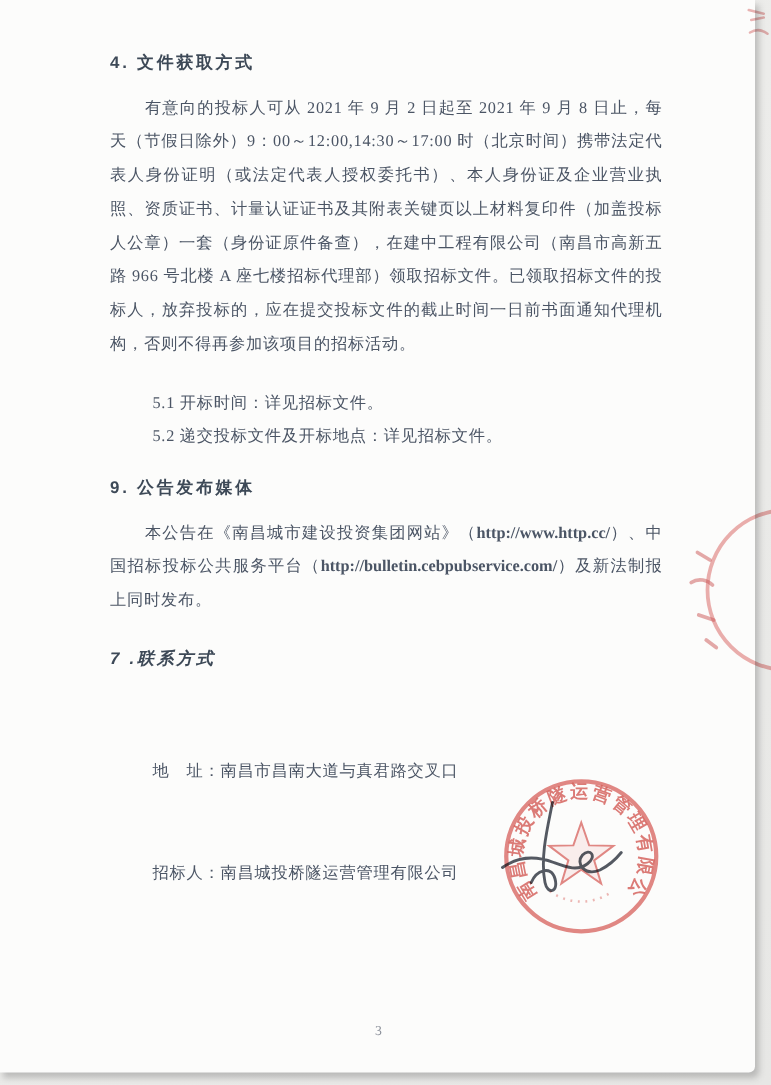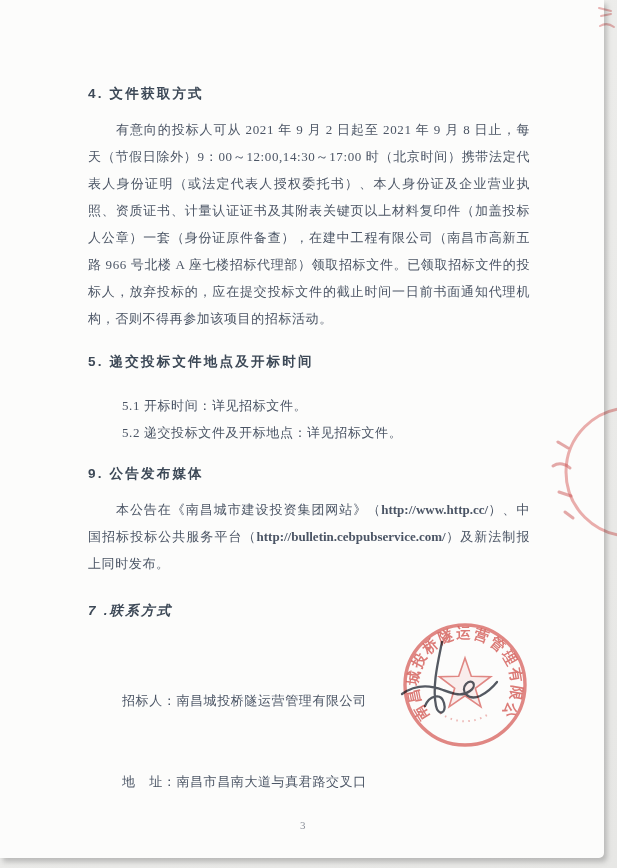--- a/index.html
+++ b/index.html
@@ -8,21 +8,21 @@
     background:linear-gradient(135deg,#f0f0ee 0%,#e7e7e5 100%);
     font-family:"Liberation Serif","DejaVu Serif",serif;
   }
   .scan{position:relative;width:617px;height:868px;}
   .page{
     position:absolute;left:0;top:0;width:604px;height:858px;
     background:#fcfcfb;
     box-shadow:3px 4px 5px rgba(110,110,110,.38);
     border-bottom-right-radius:5px;
     box-sizing:border-box;
-    padding:84px 60px 0 88px;
+    padding:40px 60px 0 88px;
     color:#4b5565;
     font-size:13px;line-height:27px;letter-spacing:.6px;
   }
   .sec-heading{
     font-family:"Liberation Sans","DejaVu Sans",sans-serif;
     font-weight:bold;font-size:13.5px;color:#3d4957;
     letter-spacing:2.2px;line-height:20px;margin:0;
   }
   .para{margin:12px 14px 0 0;text-align:justify;text-indent:2.15em;}
   .sub-items{margin-top:20px;padding-left:34px;}
@@ -43,33 +43,32 @@
 </style>
 </head>
 <body>
 
 <div class="scan">
   <div class="page">
 
     <h2 class="sec-heading">4. 文件获取方式</h2>
     <p class="para">有意向的投标人可从 2021 年 9 月 2 日起至 2021 年 9 月 8 日止，每天（节假日除外）9：00～12:00,14:30～17:00 时（北京时间）携带法定代表人身份证明（或法定代表人授权委托书）、本人身份证及企业营业执照、资质证书、计量认证证书及其附表关键页以上材料复印件（加盖投标人公章）一套（身份证原件备查），在建中工程有限公司（南昌市高新五路 966 号北楼 A 座七楼招标代理部）领取招标文件。已领取招标文件的投标人，放弃投标的，应在提交投标文件的截止时间一日前书面通知代理机构，否则不得再参加该项目的招标活动。</p>
 
-    <h2 class="sec-heading mt20">5. 递交投标文件地点及开标时间</h2>
     <div class="sub-items">
       <div>5.1 开标时间：详见招标文件。</div>
       <div>5.2 递交投标文件及开标地点：详见招标文件。</div>
     </div>
 
     <h2 class="sec-heading mt18">9. 公告发布媒体</h2>
     <p class="para"><span>本公告在《南昌城市建设投资集团网站》（</span><span class="bold-url">http://www.http.cc/</span><span>）、中国招标投标公共服务平台（</span><span class="bold-url">http://bulletin.cebpubservice.com/</span><span>）及新法制报上同时发布。</span></p>
 
     <h2 class="sec-heading mt24">7 .联系方式</h2>
     <div class="contact">
+      <div>地　址：南昌市昌南大道与真君路交叉口</div>
       <div>招标人：南昌城投桥隧运营管理有限公司</div>
-      <div>地　址：南昌市昌南大道与真君路交叉口</div>
       
       
       
     </div>
 
     <div class="page-footer">3</div>
   </div>
 
   <svg class="stamp-main" width="148" height="146" viewBox="0 0 148 146">
     <g stroke="#dd6f6b" fill="none" opacity="0.82">

